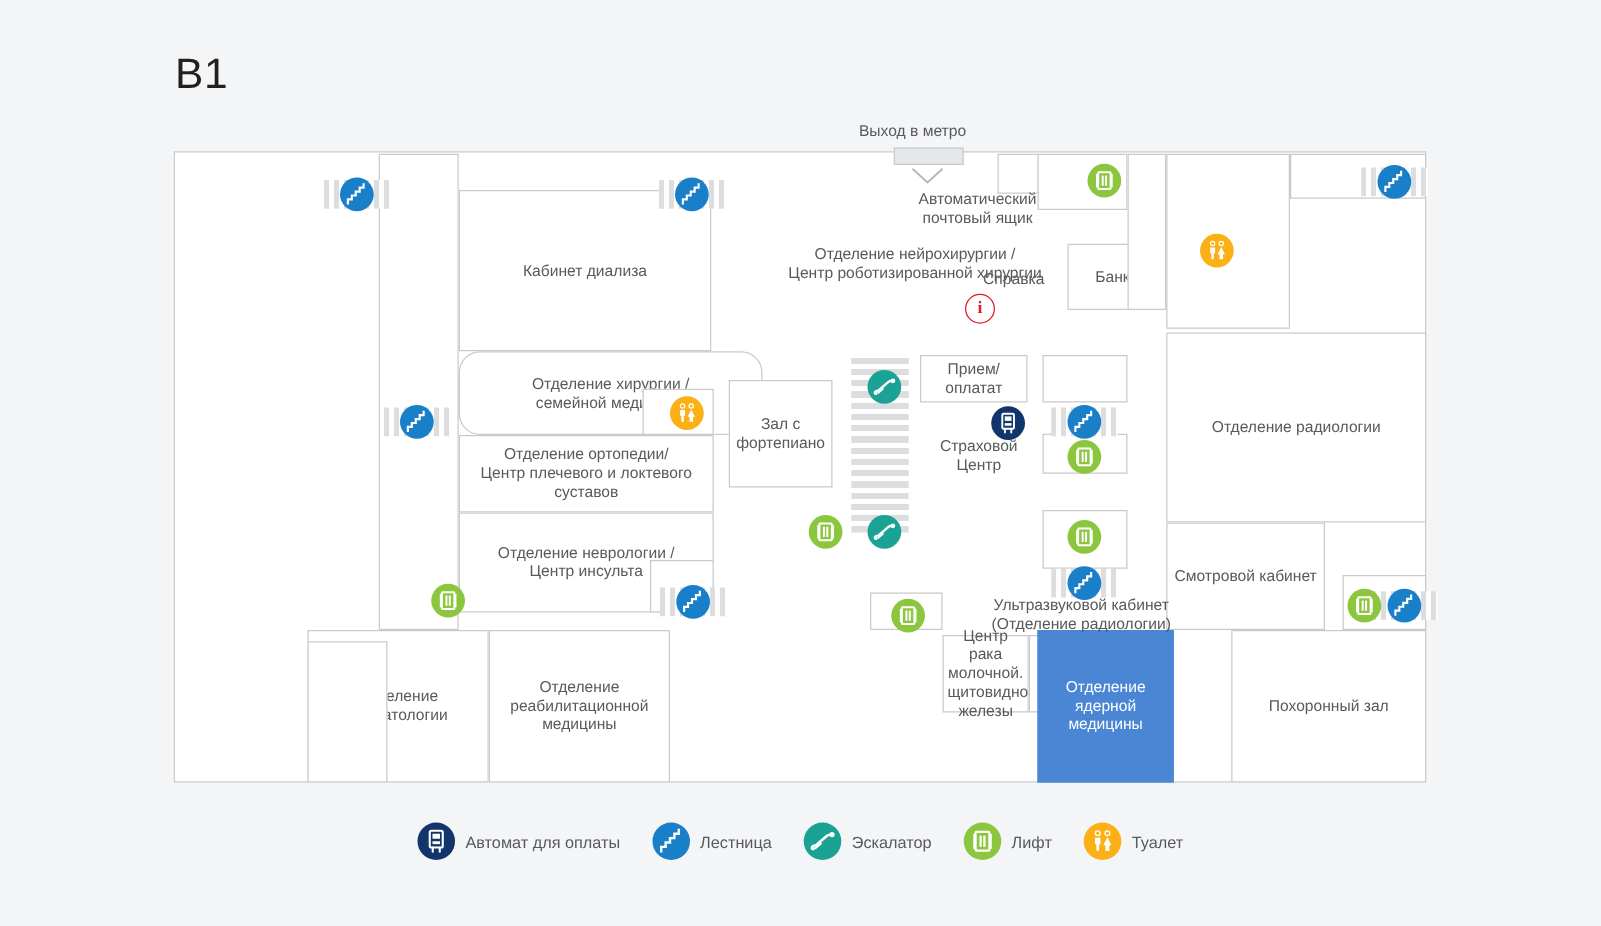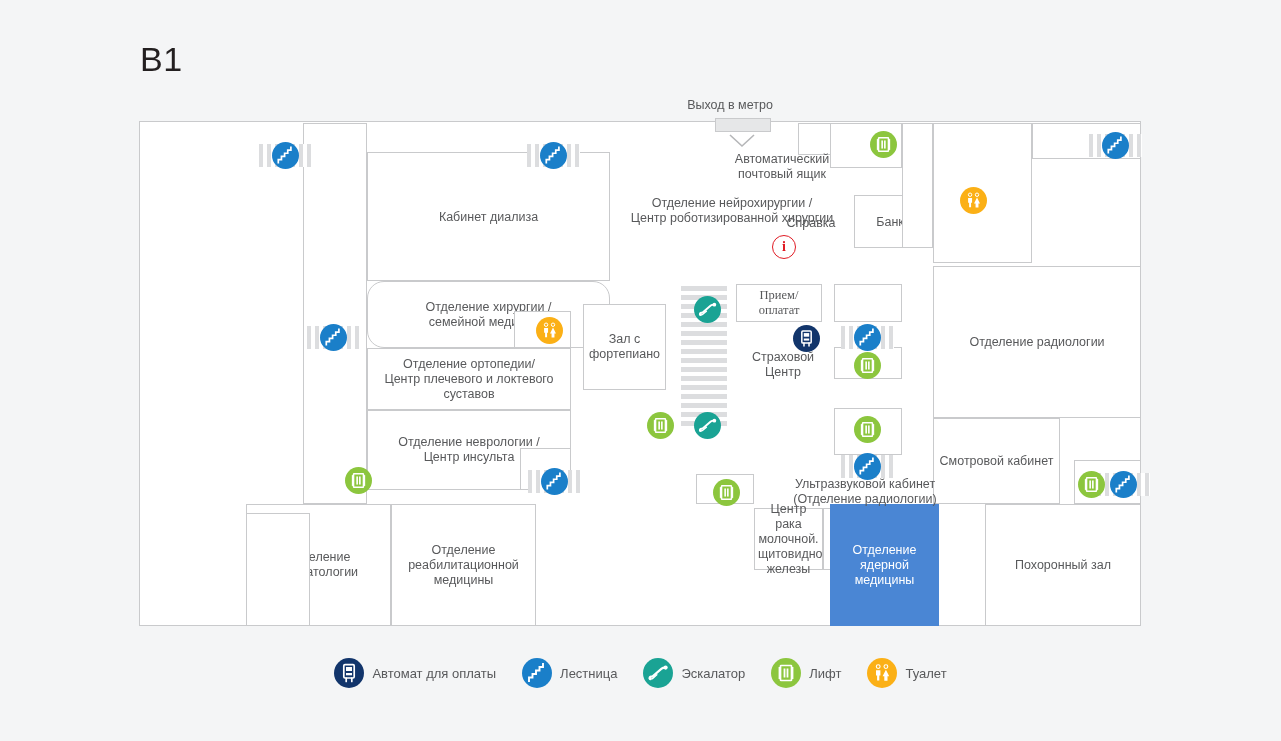--- a/index.html
+++ b/index.html
@@ -112,21 +112,21 @@
     <svg width="26" height="14" viewBox="0 0 26 14">
         <path d="M1 1 L13 12 L25 1" fill="none" stroke="#b5b6b8" stroke-width="1.6"></path>
       </svg>
   </div>
 
   <div class="info-icon" style="left:632px;top:113px;">i</div>
 
     <div class="room" style="left: 163px; top: 1px; width: 64px; height: 381px;">
       <span class="lbl"></span>
     </div>
-    <div class="room" style="left: 227px; top: 30px; width: 243px; height: 129px; padding-left: 16px;">
+    <div class="room" style="left: 227px; top: 30px; width: 202px; height: 129px; padding-left: 16px;">
       <span class="lbl">Кабинет диализа</span>
     </div>
     <div class="room" style="left: 227px; top: 159px; width: 243px; height: 67px; border-radius: 17px;">
       <span class="lbl">Отделение хирургии /
 семейной медицины</span>
     </div>
     <div class="room" style="left: 374px; top: 189px; width: 57px; height: 37px;">
       <span class="lbl"></span>
     </div>
     <div class="room" style="left: 227px; top: 226px; width: 204px; height: 62px; padding-left: 29px;">
@@ -156,21 +156,21 @@
     </div>
     <div class="room" style="left: 762px; top: 1px; width: 31px; height: 125px;">
       <span class="lbl"></span>
     </div>
     <div class="room" style="left: 793px; top: 1px; width: 99px; height: 140px;">
       <span class="lbl"></span>
     </div>
     <div class="room" style="left: 892px; top: 1px; width: 109px; height: 36px;">
       <span class="lbl"></span>
     </div>
-    <div class="room" style="left: 596px; top: 162px; width: 86px; height: 38px; font-family: Liberation Serif, serif;">
+    <div class="room" style="left: 596px; top: 162px; width: 86px; height: 38px;">
       <span class="lbl">Прием/
 оплатат</span>
     </div>
     <div class="room" style="left: 694px; top: 162px; width: 68px; height: 38px;">
       <span class="lbl"></span>
     </div>
     <div class="room" style="left: 694px; top: 225px; width: 68px; height: 32px;">
       <span class="lbl"></span>
     </div>
     <div class="room" style="left: 793px; top: 144px; width: 208px; height: 152px;">

